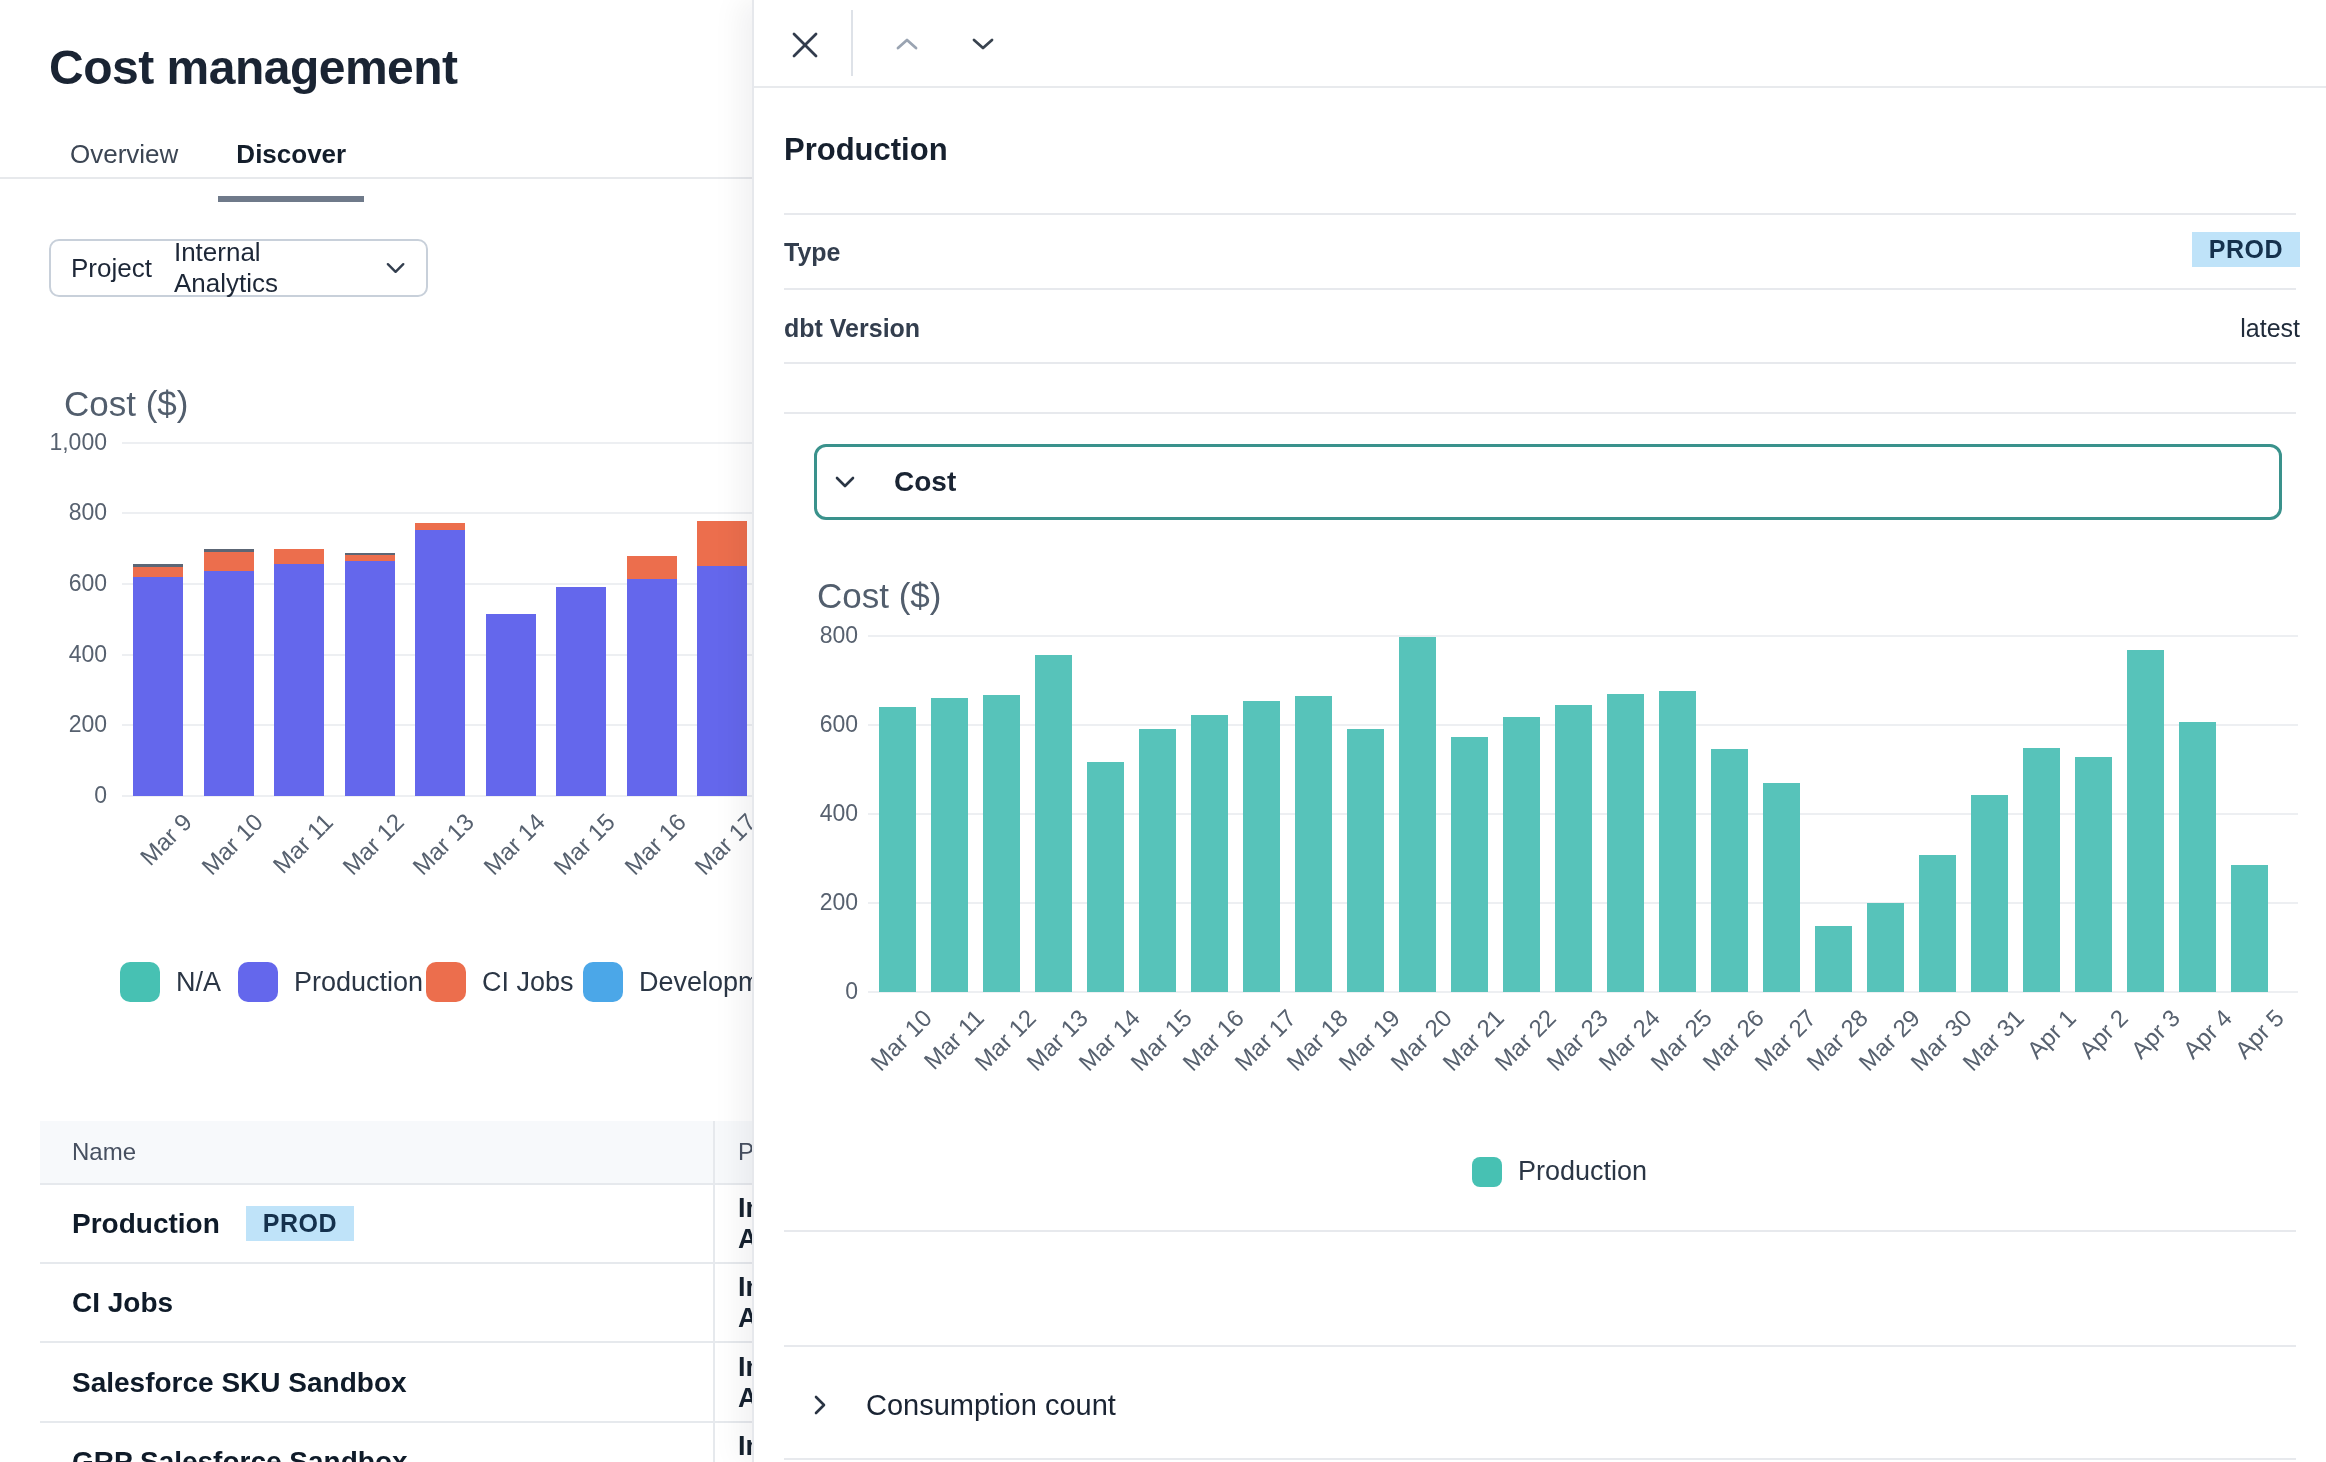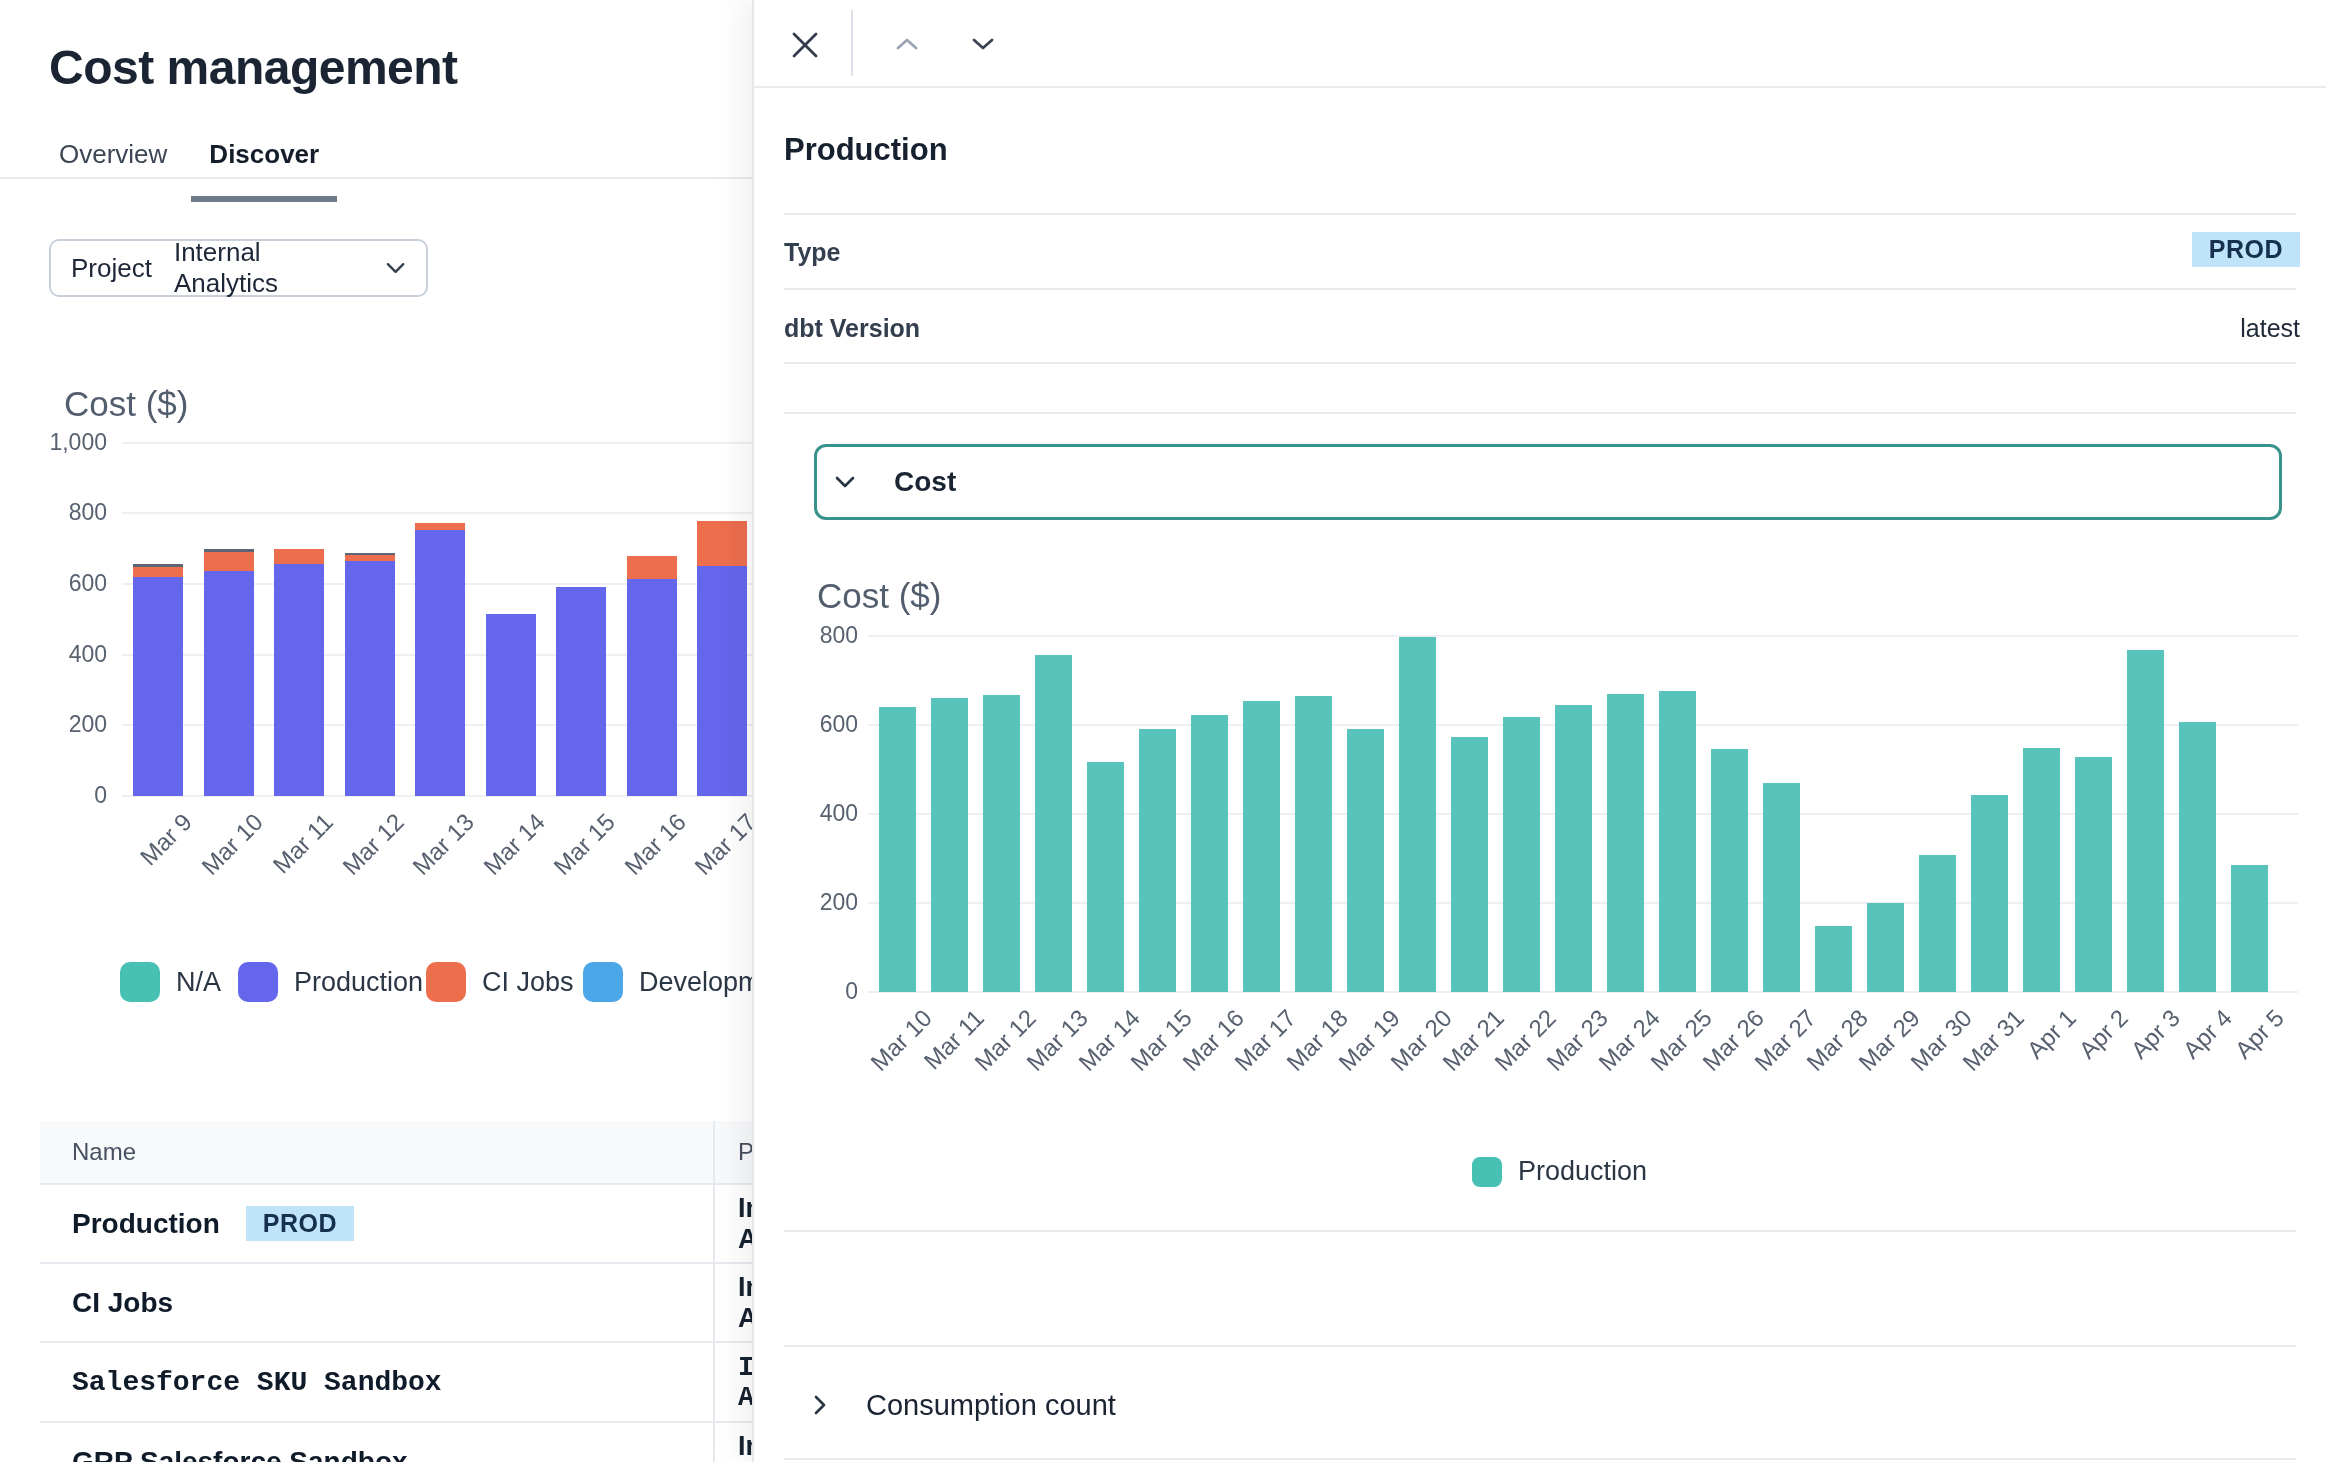--- a/index.html
+++ b/index.html
@@ -3,21 +3,21 @@
 <meta charset="utf-8">
 <style>
   * { margin:0; padding:0; box-sizing:border-box; }
   html,body { width:2326px; height:1462px; overflow:hidden; background:#ffffff;
     font-family:"Liberation Sans","DejaVu Sans",sans-serif; color:#1c2634; }
   .abs { position:absolute; }
 
   
   #left-page { position:absolute; left:0; top:0; width:888px; height:1462px; overflow:hidden; background:#fff; }
   #page-title { left:49px; top:40px; font-size:48px; font-weight:700; color:#1a2433; letter-spacing:-0.5px; }
-  #tabs { left:55px; top:128px; height:52px; display:flex; gap:34px; }
+  #tabs { left:66px; top:128px; height:52px; display:flex; gap:50px; }
   .tab { font-size:26px; color:#3c4654; background:none; border:none; cursor:pointer; position:relative;
     font-family:inherit; padding:0 4px; }
   .tab.active { color:#141e2b; font-weight:700; }
   .tab.active::after { content:""; position:absolute; left:-14px; right:-14px; bottom:-22px; height:6px; background:#6f7a8a; }
   #tabs-border { left:0; top:177px; width:752px; height:2px; background:#e7e9ec; }
 
   #project-filter { left:49px; top:239px; width:379px; height:58px; border:2px solid #c8d0da; border-radius:10px;
     background:#fff; display:flex; align-items:center; padding:0 20px; gap:22px; cursor:pointer; }
   #project-filter .flabel { font-size:26px; color:#1d2737; }
   #project-filter .fvalue { font-size:26px; color:#1d2737; }
@@ -162,21 +162,21 @@
   <div id="table-rows">
       <div class="trow" style="top: 1185px;">
         <span class="tname">Production</span>
         <span class="tbadge">PROD</span>
         <span class="tproject">Internal Analytics</span>
       </div>
       <div class="trow" style="top: 1264px;">
         <span class="tname">CI Jobs</span>
         <span class="tproject">Internal Analytics</span>
       </div>
-      <div class="trow" style="top: 1344px; font-family: Liberation Mono, monospace;">
+      <div class="trow" style="top: 1344px;">
         <span class="tname">Salesforce SKU Sandbox</span>
         <span class="tproject">Internal Analytics</span>
       </div>
       <div class="trow" style="top: 1423px;">
         <span class="tname">GRP Salesforce Sandbox</span>
         <span class="tproject">Internal Analytics</span>
       </div>
     </div>
   <div id="col-divider" class="abs"></div>
 </div>

